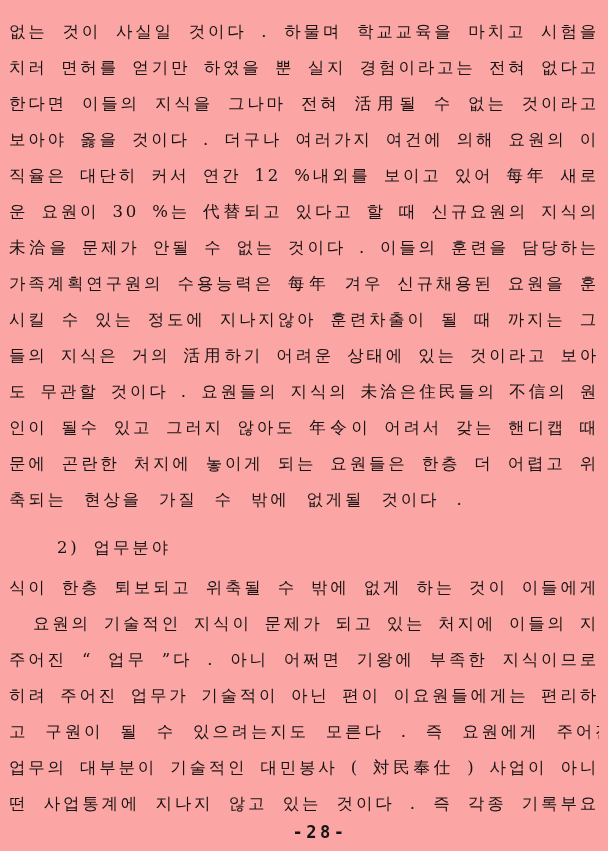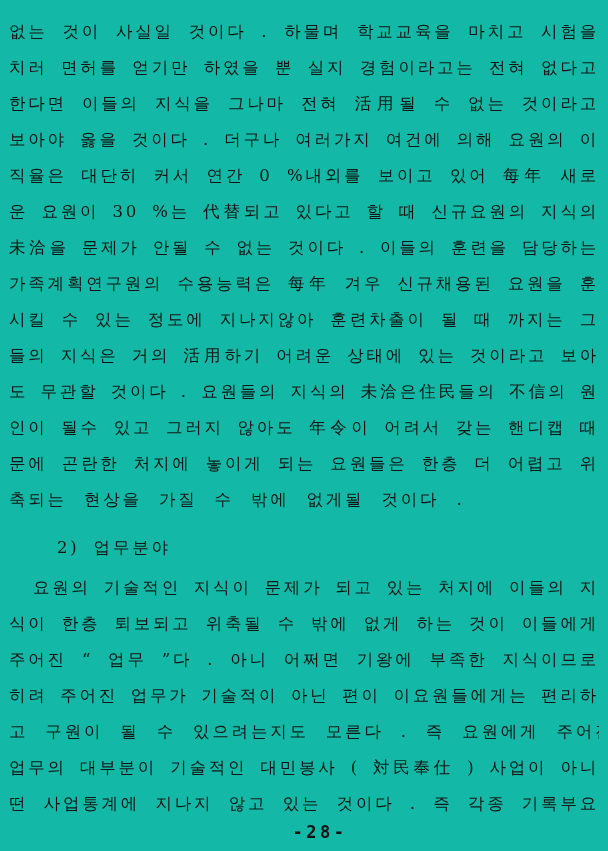--- a/index.html
+++ b/index.html
@@ -11,21 +11,21 @@
     height: 851px;
     background: #fdfcfa;
     overflow: hidden;
   }
   .page {
     position: relative;
     box-sizing: border-box;
     width: 608px;
     height: 851px;
     padding: 14px 9px 0 9px;
-    background: #14b8a6;
+    background: #fca5a5;
     color: #151412;
     font-family: "DejaVu Serif", "Liberation Serif", serif;
   }
   .line {
     font-size: 16.5px;
     line-height: 36px;
     height: 36px;
     letter-spacing: 2.8px;
     word-spacing: 4px;
     white-space: nowrap;
@@ -73,37 +73,37 @@
 </head>
 <body>
 
 <div class="page">
 
   <div>
     <div class="line fill">없는 것이 사실일 것이다 . 하물며 학교교육을 마치고 시험을</div>
     <div class="line fill">치러 면허를 얻기만 하였을 뿐 실지 경험이라고는 전혀 없다고</div>
     <div class="line fill">한다면 이들의 지식을 그나마 전혀 活用될 수 없는 것이라고</div>
     <div class="line fill">보아야 옳을 것이다 . 더구나 여러가지 여건에 의해 요원의 이</div>
-    <div class="line fill">직율은 대단히 커서 연간 0 %내외를 보이고 있어 每年 새로</div>
+    <div class="line fill">직율은 대단히 커서 연간 12 %내외를 보이고 있어 每年 새로</div>
     <div class="line fill">운 요원이 30 %는 代替되고 있다고 할 때 신규요원의 지식의</div>
     <div class="line fill">未洽을 문제가 안될 수 없는 것이다 . 이들의 훈련을 담당하는</div>
     <div class="line fill">가족계획연구원의 수용능력은 每年 겨우 신규채용된 요원을 훈련</div>
     <div class="line fill">시킬 수 있는 정도에 지나지않아 훈련차출이 될 때 까지는 그</div>
     <div class="line fill">들의 지식은 거의 活用하기 어려운 상태에 있는 것이라고 보아</div>
     <div class="line fill">도 무관할 것이다 . 요원들의 지식의 未洽은住民들의 不信의 원</div>
     <div class="line fill">인이 될수 있고 그러지 않아도 年令이 어려서 갖는 핸디캡 때</div>
     <div class="line fill">문에 곤란한 처지에 놓이게 되는 요원들은 한층 더 어렵고 위</div>
     <div class="line no-fill">축되는 현상을 가질 수 밖에 없게될 것이다 .</div>
   </div>
 
   <div class="line heading">2) 업무분야</div>
 
   <div>
+    <div class="line fill">식이 한층 퇴보되고 위축될 수 밖에 없게 하는 것이 이들에게</div>
     <div class="line fill indent">요원의 기술적인 지식이 문제가 되고 있는 처지에 이들의 지</div>
-    <div class="line fill">식이 한층 퇴보되고 위축될 수 밖에 없게 하는 것이 이들에게</div>
     <div class="line fill">주어진 “ 업무 ”다 . 아니 어쩌면 기왕에 부족한 지식이므로 오</div>
     <div class="line fill">히려 주어진 업무가 기술적이 아닌 편이 이요원들에게는 편리하</div>
     <div class="line no-fill">고 구원이 될 수 있으려는지도 모른다 . 즉 요원에게 주어진</div>
     <div class="line fill">업무의 대부분이 기술적인 대민봉사 ( 対民奉仕 ) 사업이 아니고 어</div>
     <div class="line fill">떤 사업통계에 지나지 않고 있는 것이다 . 즉 각종 기록부요</div>
   </div>
 
   <div class="footer">-28-</div>
 
 </div>

